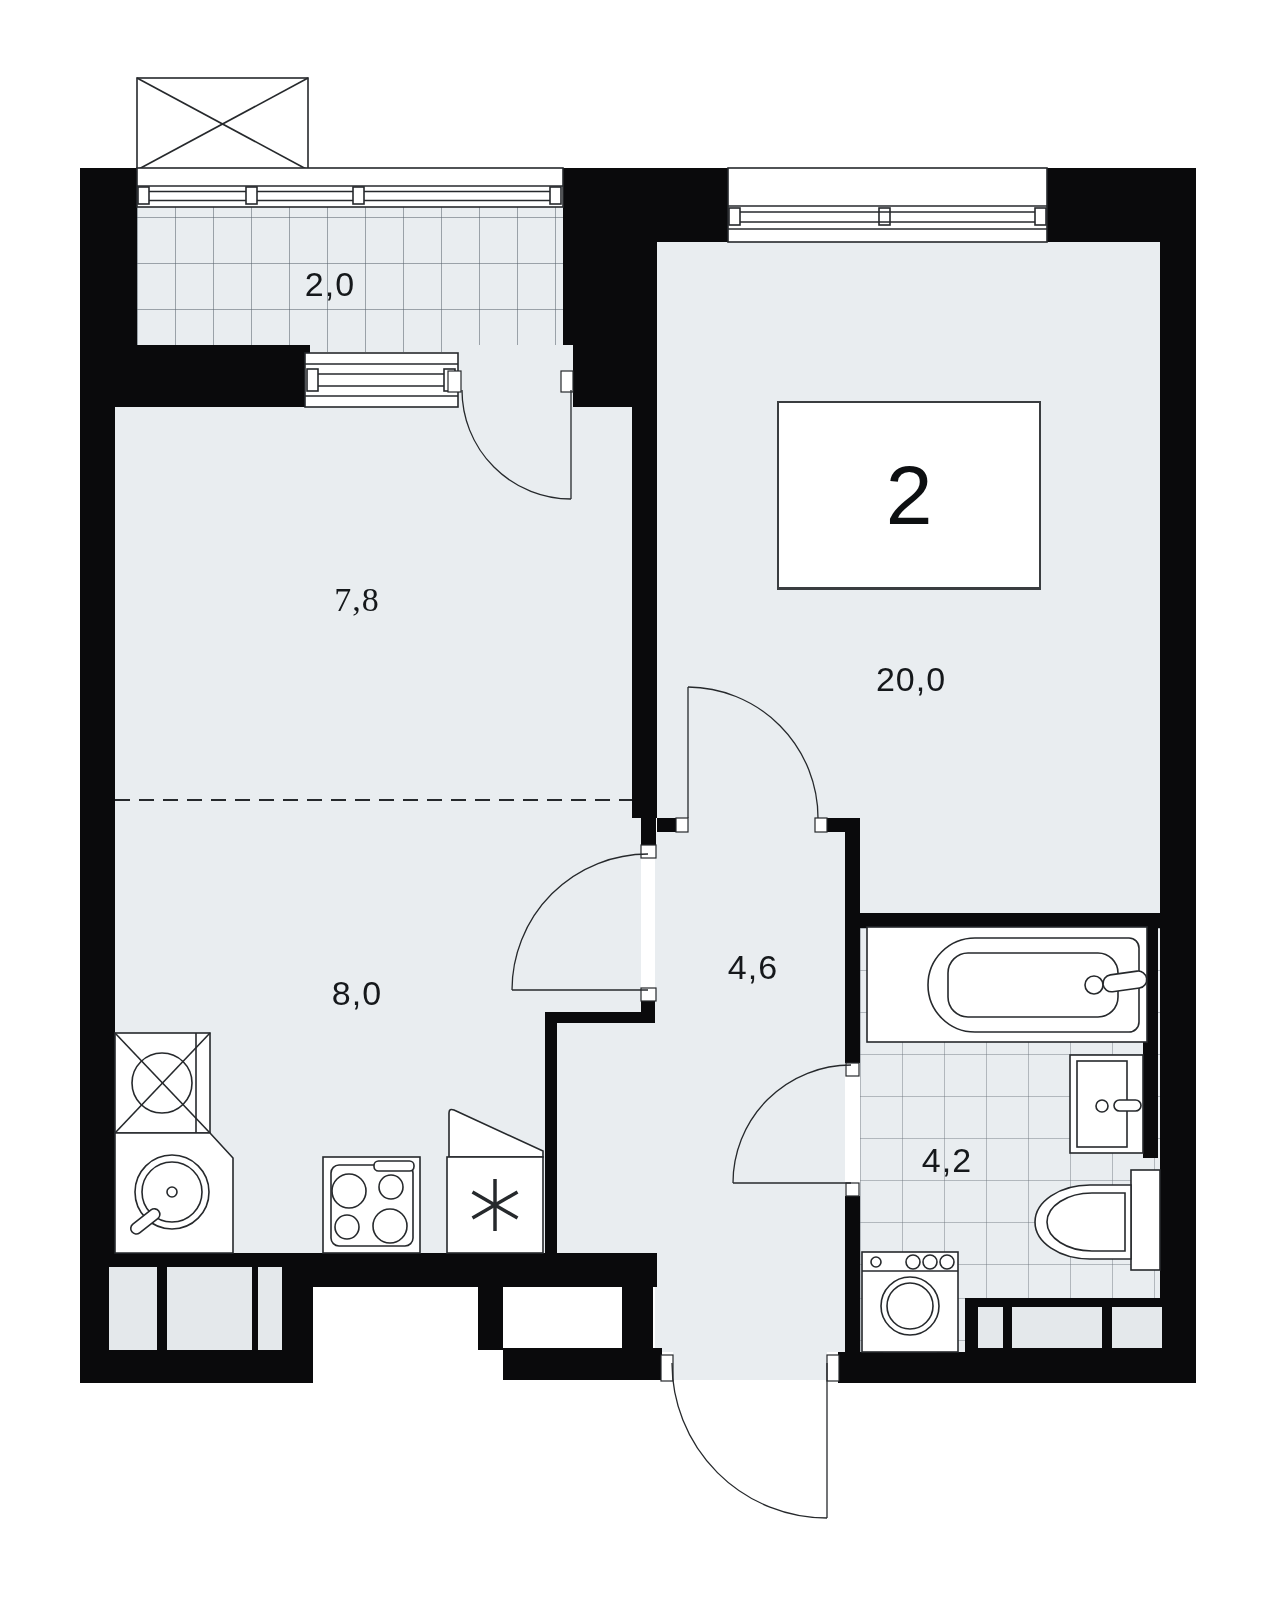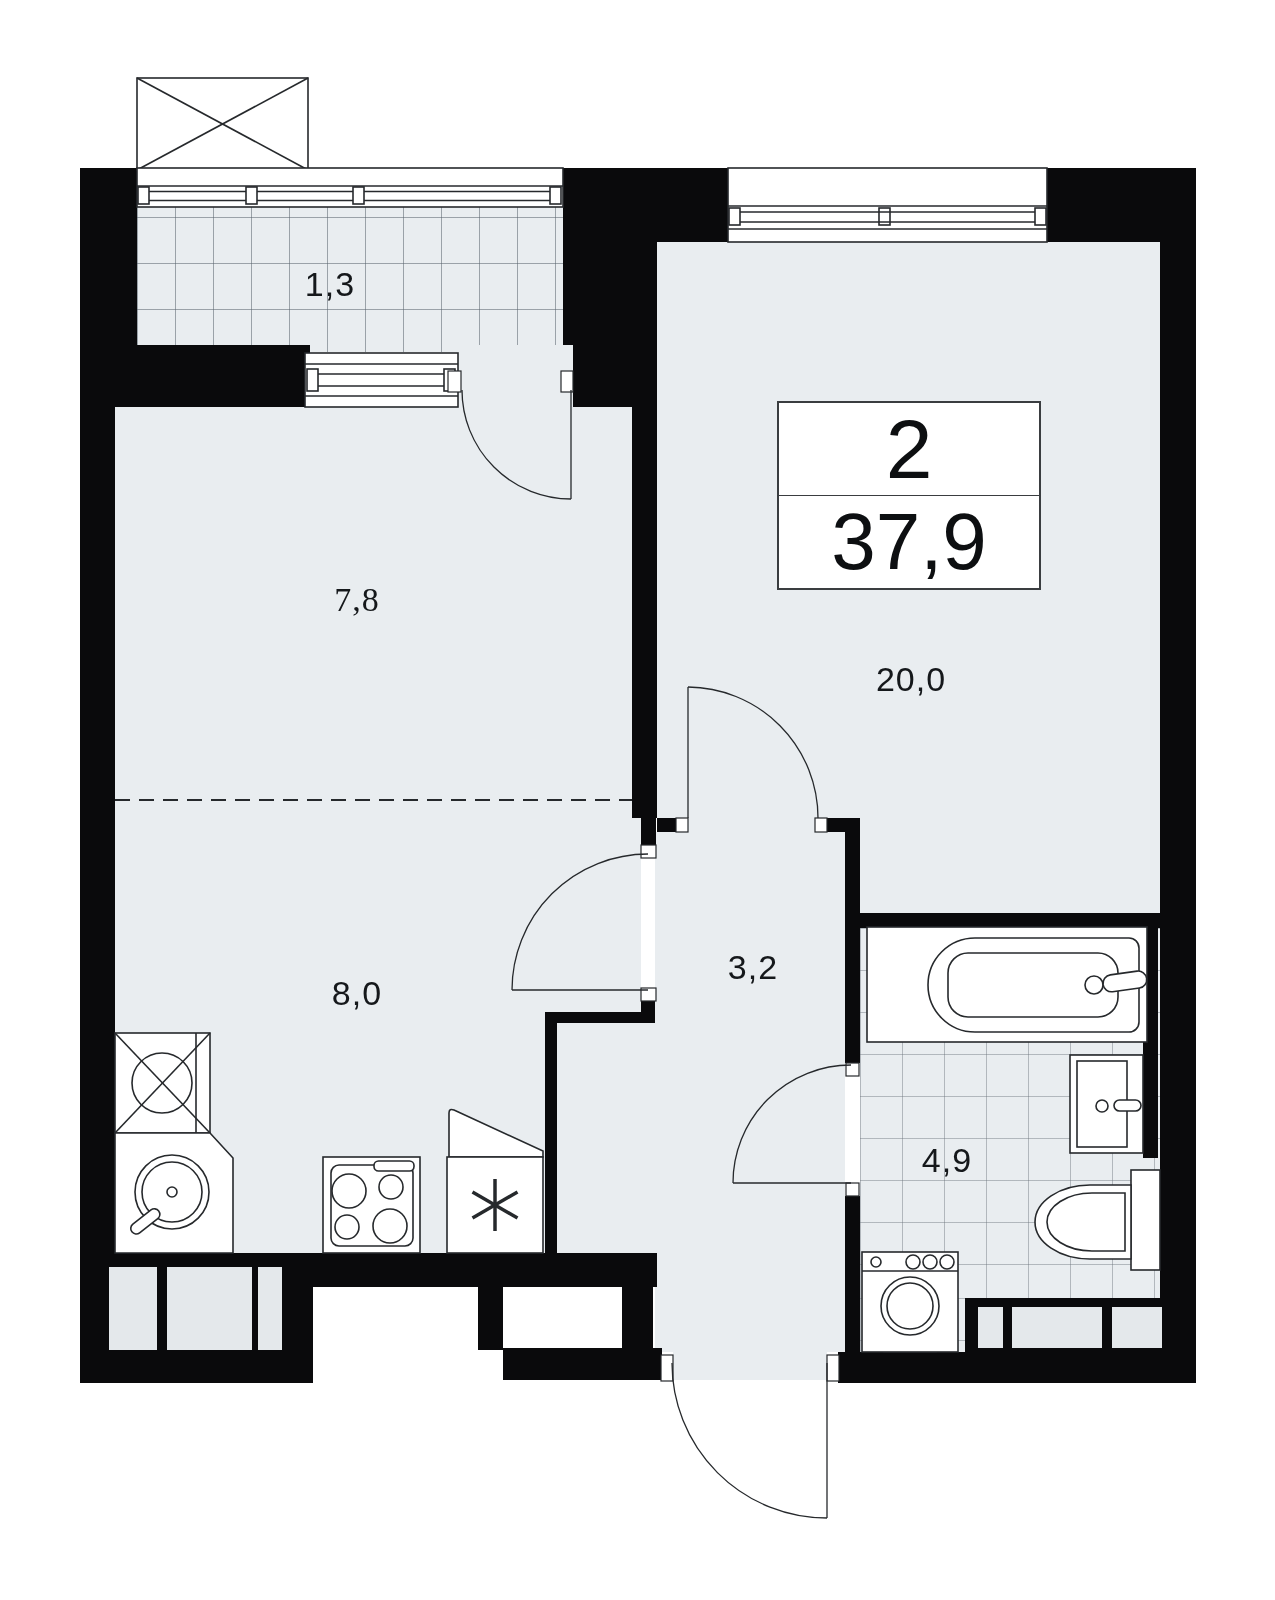--- a/index.html
+++ b/index.html
@@ -235,25 +235,24 @@
       <path d="M449,1157 L449,1113 Q449,1108 454,1110 L543,1151 L543,1157 Z" fill="#ffffff"></path>
       <rect x="447" y="1157" width="96" height="96" fill="#ffffff"></rect>
       <g stroke-width="3.5">
         <line x1="495" y1="1179" x2="495" y2="1231"></line>
         <line x1="495" y1="1179" x2="495" y2="1231" transform="rotate(60 495 1205)"></line>
         <line x1="495" y1="1179" x2="495" y2="1231" transform="rotate(120 495 1205)"></line>
       </g>
     </g>
   </svg>
 
-  <div class="arealabel" style="left:330px;top:284px;">1,3</div>
+  <div class="arealabel" style="left:330px;top:284px;">2,0</div>
   <div class="arealabel" style="left:357px;top:600px;font-family:Liberation Serif, serif;">7,8</div>
   <div class="arealabel" style="left:357px;top:993px;">8,0</div>
   <div class="arealabel" style="left:911px;top:679px;">20,0</div>
-  <div class="arealabel" style="left:753px;top:967px;">3,2</div>
-  <div class="arealabel" style="left:947px;top:1160px;">4,9</div>
+  <div class="arealabel" style="left:753px;top:967px;">4,6</div>
+  <div class="arealabel" style="left:947px;top:1160px;">4,2</div>
 
   <div class="infobox">
     <div class="infobox-row rooms">2</div>
-    <div class="infobox-row area">37,9</div>
   </div>
 
 </div>
 
 </body></html>

